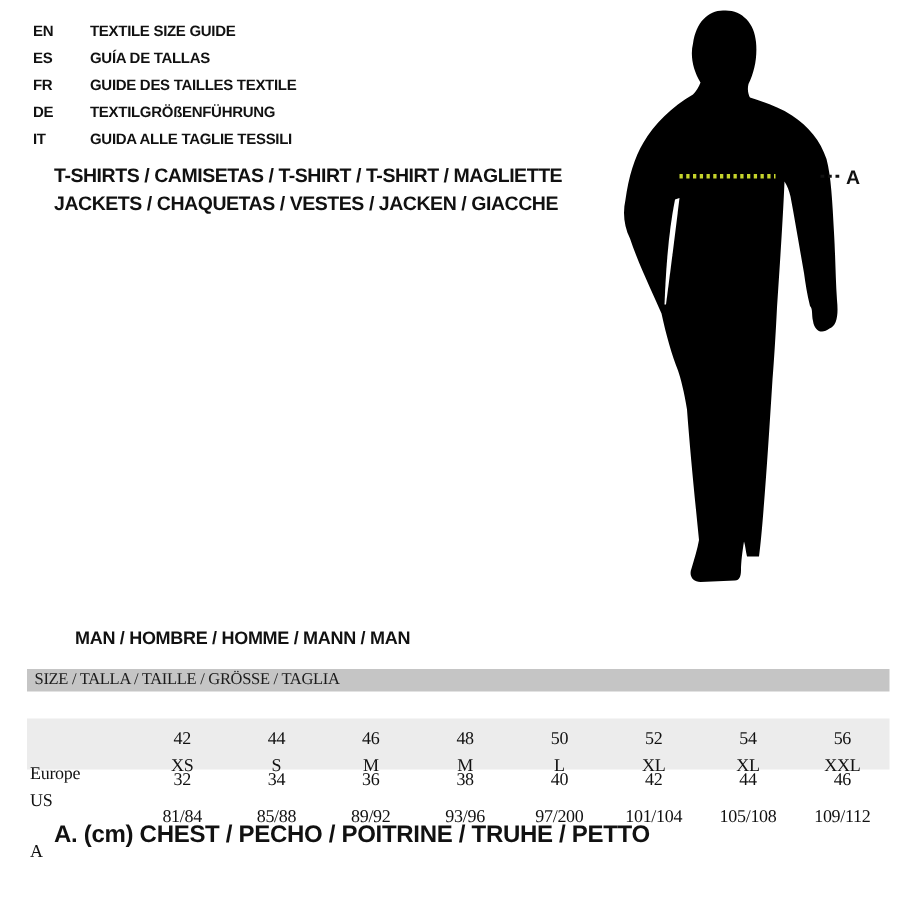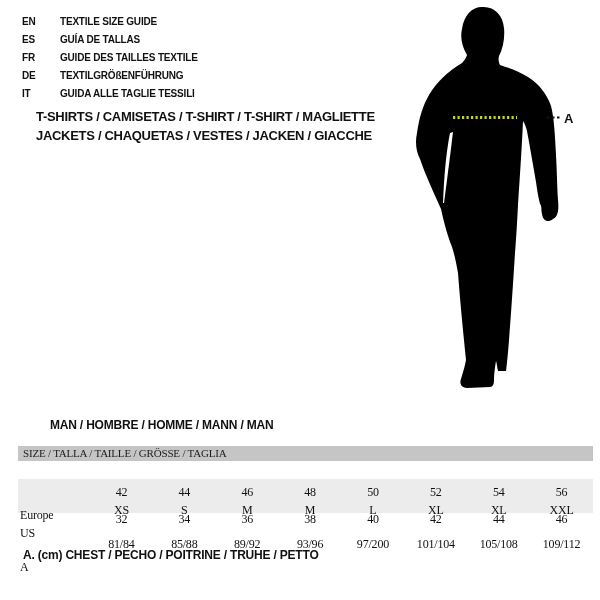--- a/index.html
+++ b/index.html
@@ -25,21 +25,21 @@
               letter-spacing:-0.2px;color:#1c1c1c;box-sizing:border-box;}
   .tbl-row{display:grid;grid-template-columns:72px repeat(8,1fr);align-items:center;font-size:12px;letter-spacing:-0.2px;}
   .tbl-row.shaded{background:#ececec;}
   .row-europe{height:18px;}
   .row-us{height:17px;}
   .row-num{height:17px;}
   .row-a{height:19px;}
   .t-label{padding-left:2px;text-align:left;margin-top:47px;}
   .t-val{text-align:center;}
   
-  .footer-note{position:absolute;left:23px;top:548px;font-size:12px;font-weight:700;letter-spacing:-0.2px;}
+  .footer-note{position:absolute;left:36px;top:548px;font-size:16px;font-weight:700;letter-spacing:-0.2px;}
 </style>
 </head>
 <body>
 
 <div class="canvas">
 
   <div class="lang-list">
     <div class="lang-row">
       <span class="lang-code">EN</span>
       <span class="lang-label">TEXTILE SIZE GUIDE</span>

